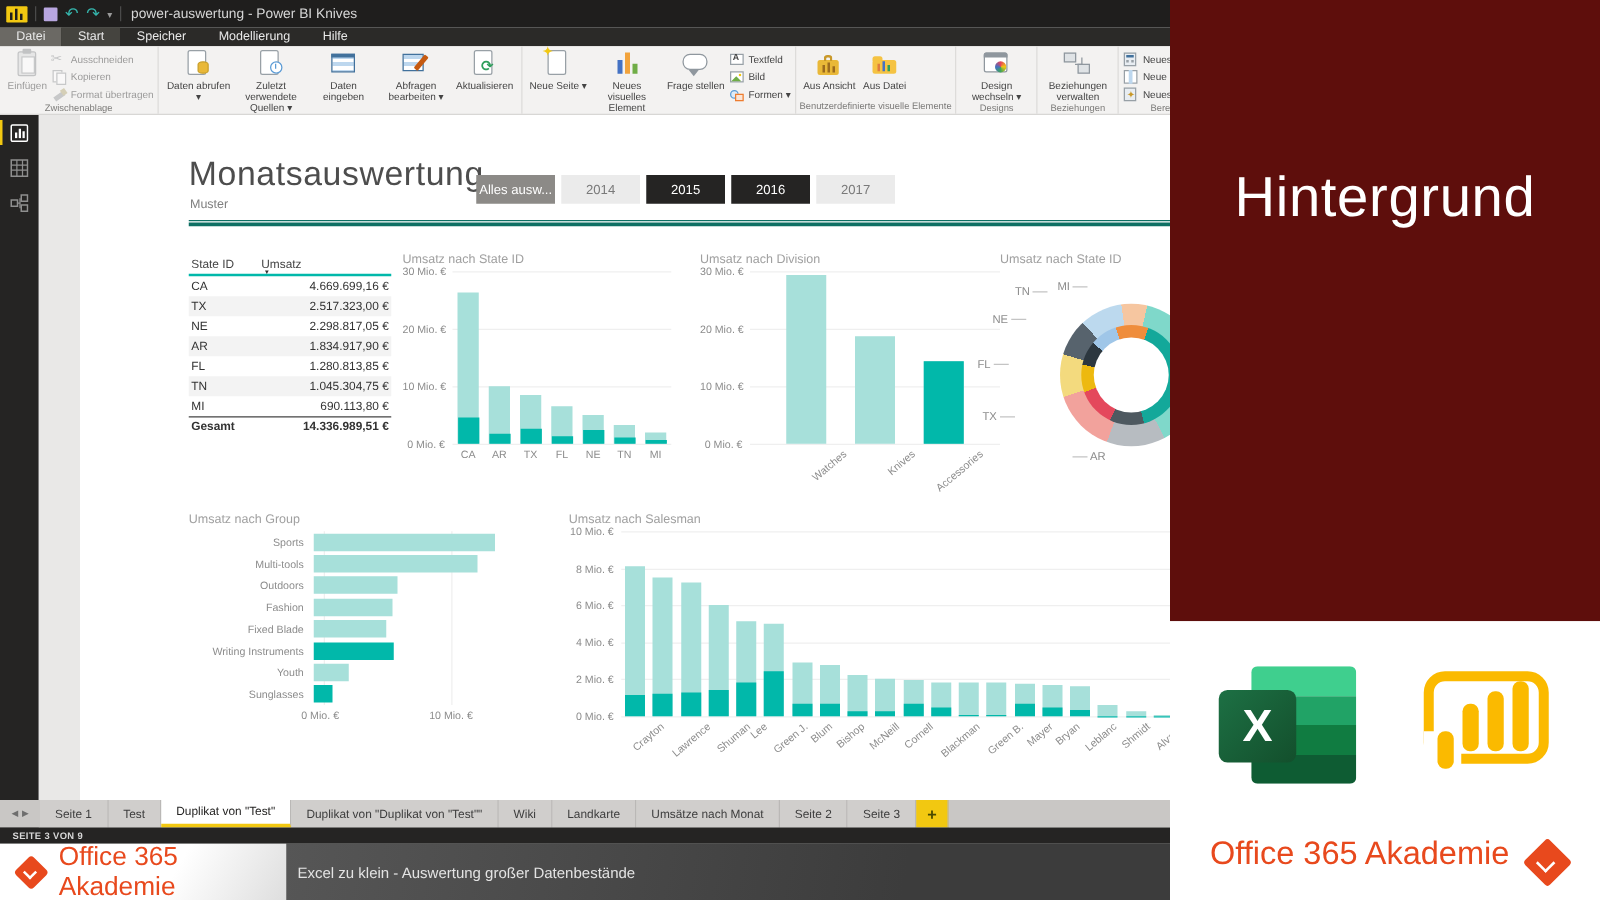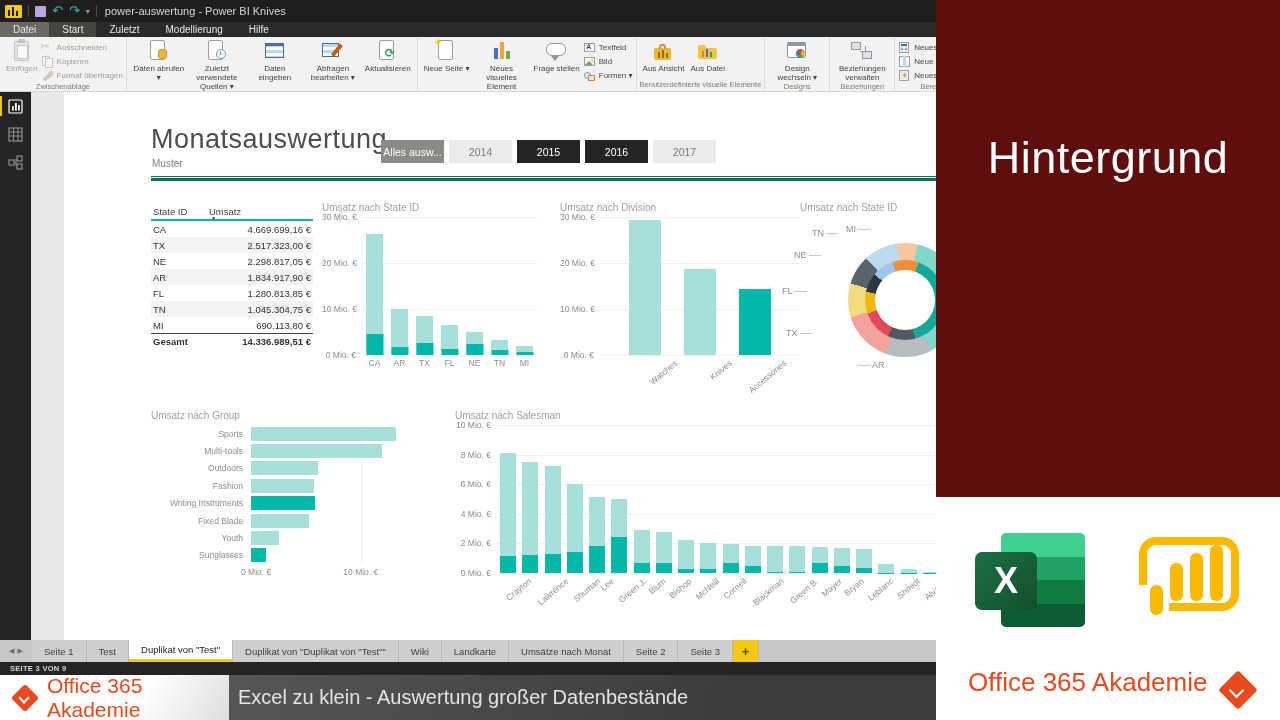--- a/index.html
+++ b/index.html
@@ -106,21 +106,21 @@
   .tabnav { width:32px; display:flex; align-items:center; justify-content:center; gap:3px; color:#6e6e6e; font-size:7px; }
   .tab { padding:0 12px; display:flex; align-items:center; border-right:1px solid #bab8b6; background:#d0cecc; white-space:nowrap; }
   .tab.active { background:#ffffff; border-bottom:3px solid #f2c811; color:#252423; }
   .tab.add { background:#f2c811; width:26px; justify-content:center; font-size:13px; color:#4a4a00; font-weight:bold; }
   .statusbar { position:absolute; left:0; top:662px; width:936px; height:13px; background:#252423;
     color:#d8d8d8; font-size:7.5px; font-weight:bold; display:flex; align-items:center; padding-left:10px; letter-spacing:.3px; }
   .banner { position:absolute; left:0; top:675px; width:936px; height:45px; display:flex; }
   .banner-left { width:229px; background:linear-gradient(120deg,#ffffff 60%,#dedede); display:flex; align-items:center; gap:9px; padding-left:12px; }
   .brand-text { font-size:21px; color:#e8491d; }
   .banner-right { flex:1; background:linear-gradient(100deg,#565656,#3c3c3c 70%); display:flex; align-items:center; padding-left:9px; }
-  .episode { font-size:20px; color:#e3e3e3; font-weight:300; }
+  .episode { font-size:12px; color:#e3e3e3; font-weight:300; }
   .o365logo { position:relative; flex:none; }
   .o365logo .dia { background:#e8491d; border-radius:3px; transform:rotate(45deg); }
   .o365logo .chev { position:absolute; border:solid #fff; border-width:0 0 2.5px 2.5px; transform:rotate(-45deg); }
 
   
   .ov-red { position:absolute; left:936px; top:0; width:344px; height:497px; background:#5e0e0c;
     display:flex; justify-content:center; }
   .ov-red .head { margin-top:132px; font-size:45px; font-weight:300; color:#ffffff; letter-spacing:.5px; }
   .ov-white { position:absolute; left:936px; top:497px; width:344px; height:223px; background:#ffffff; }
 
@@ -159,21 +159,21 @@
       <span class="arr">↷</span>
       <span class="caret">▾</span>
       <span class="sep"></span>
     </div>
     <span class="tb-title">power-auswertung - Power BI Knives</span>
   </div>
 
   <div class="menubar" id="menubar">
       <div class="menu-item file">Datei</div>
       <div class="menu-item active">Start</div>
-      <div class="menu-item">Zuletzt</div>
+      <div class="menu-item">Speicher</div>
       <div class="menu-item">Modellierung</div>
       <div class="menu-item">Hilfe</div>
     </div>
 
   <div class="ribbon" id="ribbon">
       <div class="rgroup">
         <div class="rbtns">
           <div class="rbtn-lg disabled">
             <span class="ico">
               <i style="left:5px;top:2px;width:15px;height:20px;background:#d9dcde;border:1px solid #8f979e;border-radius:2px"></i>
@@ -596,29 +596,29 @@
                 <div class="hbarEl" style="width:66.51162790697674px;background:#a7e0da"></div>
               </div>
             </div>
             <div class="hrow" style="height: 17.4px;">
               <div class="hlab" style="width:100px">Fashion</div>
       <div class="htrack" style="height:17.4px">
                 <div class="hbarEl" style="width:63.441860465116285px;background:#a7e0da"></div>
               </div>
             </div>
             <div class="hrow" style="height: 17.4px;">
+              <div class="hlab" style="width:100px">Fixed Blade</div>
+      <div class="htrack" style="height:17.4px">
+                <div class="hbarEl" style="width:58.32558139534884px;background:#a7e0da"></div>
+              </div>
+            </div>
+            <div class="hrow" style="height: 17.4px;">
               <div class="hlab" style="width:100px">Writing Instruments</div>
       <div class="htrack" style="height:17.4px">
                 <div class="hbarEl" style="width:64.46511627906976px;background:#01b8aa"></div>
-              </div>
-            </div>
-            <div class="hrow" style="height: 17.4px;">
-              <div class="hlab" style="width:100px">Fixed Blade</div>
-      <div class="htrack" style="height:17.4px">
-                <div class="hbarEl" style="width:58.32558139534884px;background:#a7e0da"></div>
               </div>
             </div>
             <div class="hrow" style="height: 17.4px;">
               <div class="hlab" style="width:100px">Youth</div>
       <div class="htrack" style="height:17.4px">
                 <div class="hbarEl" style="width:27.627906976744192px;background:#a7e0da"></div>
               </div>
             </div>
             <div class="hrow" style="height: 17.4px;">
               <div class="hlab" style="width:100px">Sunglasses</div>

